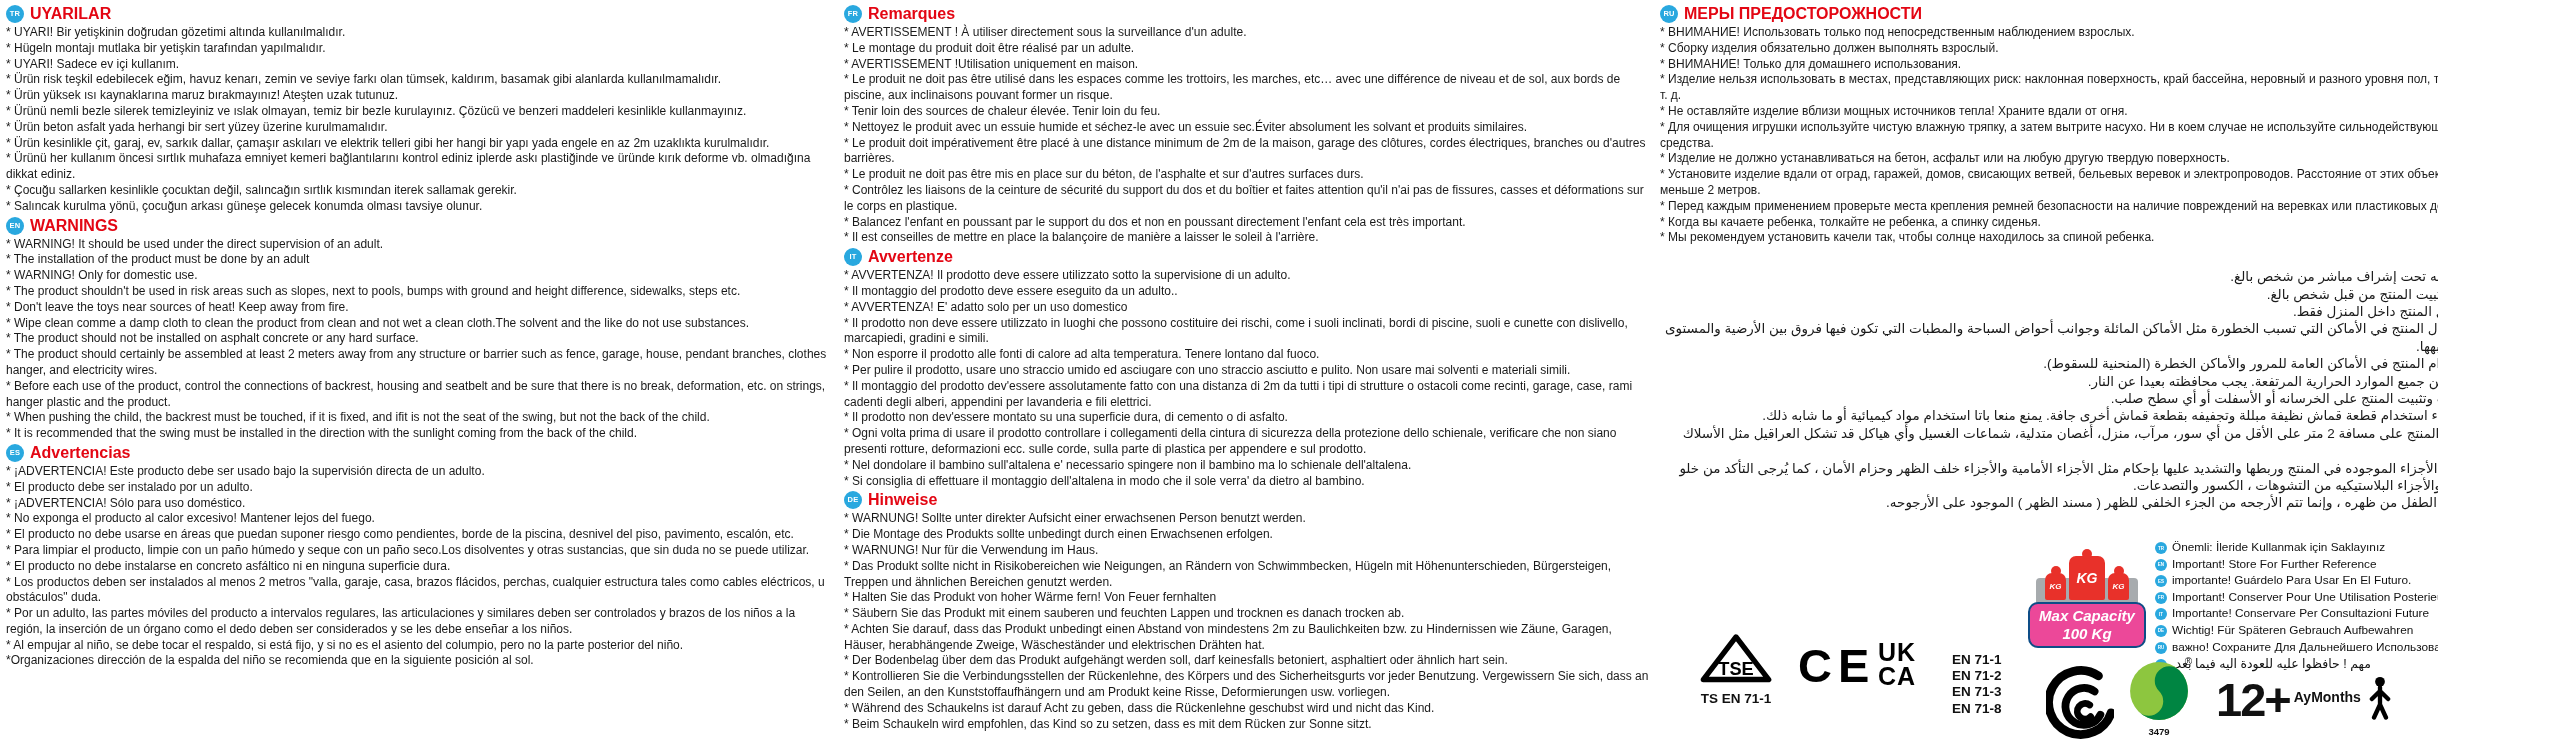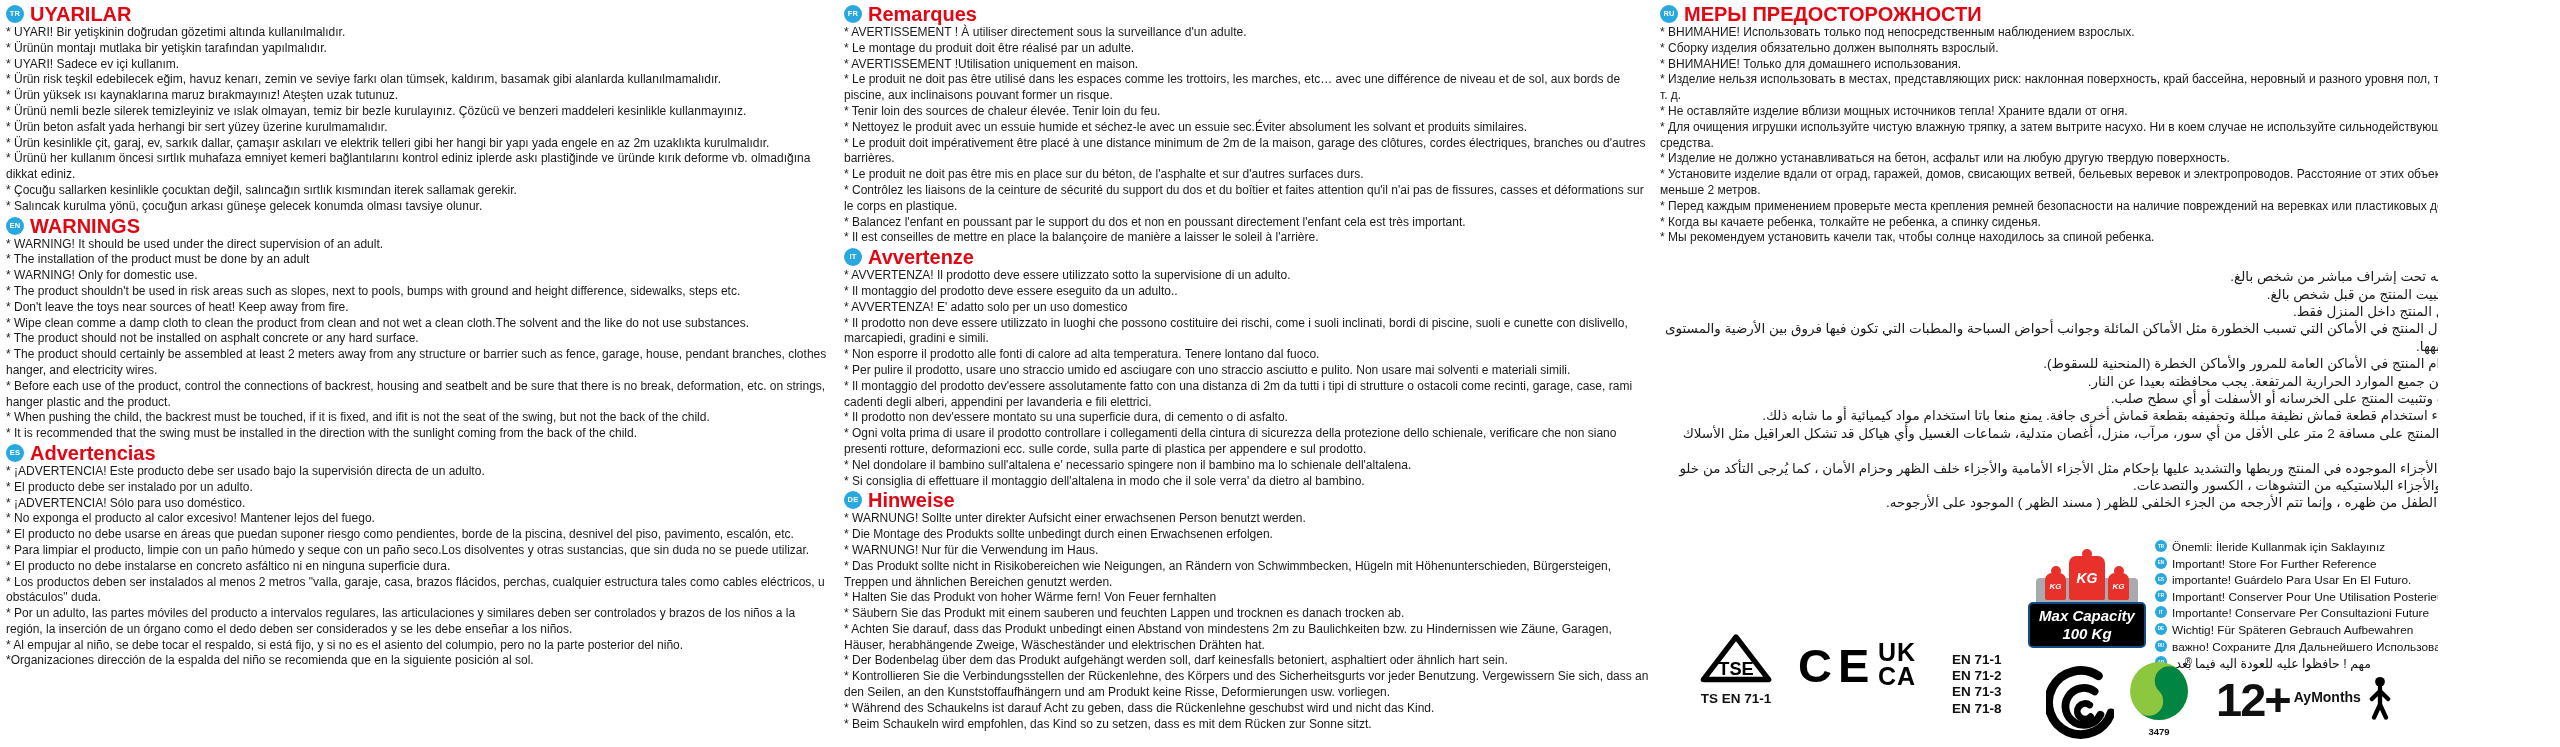--- a/index.html
+++ b/index.html
@@ -9,45 +9,45 @@
   .page{position:relative;width:2438px;height:747px;overflow:hidden;background:#fff;}
 
   .col{position:absolute;top:3px;}
   .col1{left:6px;width:828px;}
   .col2{left:844px;width:808px;}
   .col3{left:1660px;width:896px;}
 
   .sec-head{display:flex;align-items:center;gap:6px;margin:1px 0 1px 0;line-height:20px;}
   .badge{display:inline-flex;align-items:center;justify-content:center;width:18px;height:18px;border-radius:50%;
          background:#29a8df;color:#fff;font-size:7.5px;font-weight:bold;flex:0 0 18px;letter-spacing:.2px;}
-  .sec-title{color:#e30613;font-weight:bold;font-size:20px;}
+  .sec-title{color:#e30613;font-weight:bold;font-size:16px;}
   .sec-body p{margin:0;font-size:12px;line-height:15.8px;color:#1a1a1a;}
 
   .rtl .sec-head{flex-direction:row-reverse;}
   .rtl .sec-title{font-size:17px;}
   .rtl .sec-body{direction:rtl;text-align:right;}
   .rtl .sec-body p{font-size:13.5px;line-height:17.4px;}
 
   
   .footer{position:absolute;left:1650px;top:520px;width:910px;height:227px;}
 
   .capacity-badge{position:absolute;left:378px;top:24px;width:118px;text-align:center;}
   .weights{position:relative;height:56px;display:flex;align-items:flex-end;justify-content:center;gap:3px;}
   .tray{position:absolute;left:8px;right:8px;bottom:-4px;height:26px;background:#a7abae;border-radius:4px 4px 0 0;}
   .weight{position:relative;background:#e8312a;color:#fff;font-weight:bold;font-style:italic;
           display:flex;align-items:center;justify-content:center;border-radius:7px 7px 2px 2px;z-index:1;}
   .weight::before{content:"";position:absolute;top:-7px;left:50%;transform:translateX(-50%);
           width:10px;height:10px;border-radius:50%;background:#e8312a;}
   .weight.big{width:36px;height:44px;font-size:14px;}
   .weight.small{width:21px;height:27px;font-size:8px;}
-  .cap-panel{position:relative;margin-top:2px;background:#000000;border:2px solid #0e4d87;border-radius:5px;
+  .cap-panel{position:relative;margin-top:2px;background:#ec4899;border:2px solid #0e4d87;border-radius:10px;
              color:#fff;font-weight:bold;font-style:italic;font-size:15px;line-height:18px;padding:3px 2px;z-index:2;}
 
   .keep-note{position:absolute;left:505px;top:20px;width:390px;}
-  .kn-row{display:flex;align-items:flex-start;gap:5px;margin-bottom:2.6px;}
+  .kn-row{display:flex;align-items:flex-end;gap:5px;margin-bottom:2.6px;}
   .kn-badge{display:inline-flex;align-items:center;justify-content:center;width:12px;height:12px;border-radius:50%;
             background:#29a8df;color:#fff;font-size:4.5px;font-weight:bold;flex:0 0 12px;}
   .kn-text{font-size:11.8px;color:#111;white-space:nowrap;}
   .kn-row:last-child{flex-direction:row-reverse;direction:rtl;}
   .kn-row:last-child .kn-text{font-size:12.5px;}
 
   .tse{position:absolute;left:34px;top:112px;width:104px;text-align:center;}
   .tse-standard{font-weight:bold;font-size:13.5px;margin-top:1px;white-space:nowrap;}
   .ce-mark{position:absolute;left:148px;top:118px;font-size:47px;font-weight:bold;letter-spacing:6px;color:#000;}
   .ukca{position:absolute;left:228px;top:120px;font-size:25px;font-weight:800;line-height:24px;color:#000;letter-spacing:1px;}
@@ -69,21 +69,21 @@
 
   <div class="col col1">
     <section>
       <h2 class="sec-head">
         <span class="badge">TR</span>
         <span class="sec-title">UYARILAR</span>
       </h2>
       <div class="sec-body">
 
       <p class="line">* UYARI! Bir yetişkinin doğrudan gözetimi altında kullanılmalıdır.</p>
-          <p class="line">* Ürünün montajı mutlaka bir yetişkin tarafından yapılmalıdır.</p>
+          <p class="line">* Hügeln montajı mutlaka bir yetişkin tarafından yapılmalıdır.</p>
           <p class="line">* UYARI! Sadece ev içi kullanım.</p>
           <p class="line">* Ürün risk teşkil edebilecek eğim, havuz kenarı, zemin ve seviye farkı olan tümsek, kaldırım, basamak gibi alanlarda kullanılmamalıdır.</p>
           <p class="line">* Ürün yüksek ısı kaynaklarına maruz bırakmayınız! Ateşten uzak tutunuz.</p>
           <p class="line">* Ürünü nemli bezle silerek temizleyiniz ve ıslak olmayan, temiz bir bezle kurulayınız. Çözücü ve benzeri maddeleri kesinlikle kullanmayınız.</p>
           <p class="line">* Ürün beton asfalt yada herhangi bir sert  yüzey üzerine kurulmamalıdır.</p>
           <p class="line">* Ürün kesinlikle çit, garaj, ev, sarkık dallar, çamaşır askıları ve elektrik telleri gibi her hangi bir yapı yada engele en az 2m uzaklıkta kurulmalıdır.</p>
           <p class="line">* Ürünü her kullanım öncesi sırtlık muhafaza emniyet kemeri bağlantılarını kontrol ediniz iplerde askı plastiğinde ve üründe kırık deforme vb. olmadığına dikkat ediniz.</p>
           <p class="line">* Çocuğu sallarken kesinlikle çocuktan değil, salıncağın sırtlık kısmından iterek sallamak gerekir.</p>
           <p class="line">* Salıncak kurulma yönü, çocuğun arkası güneşe gelecek konumda olması tavsiye olunur.</p>
         </div>

